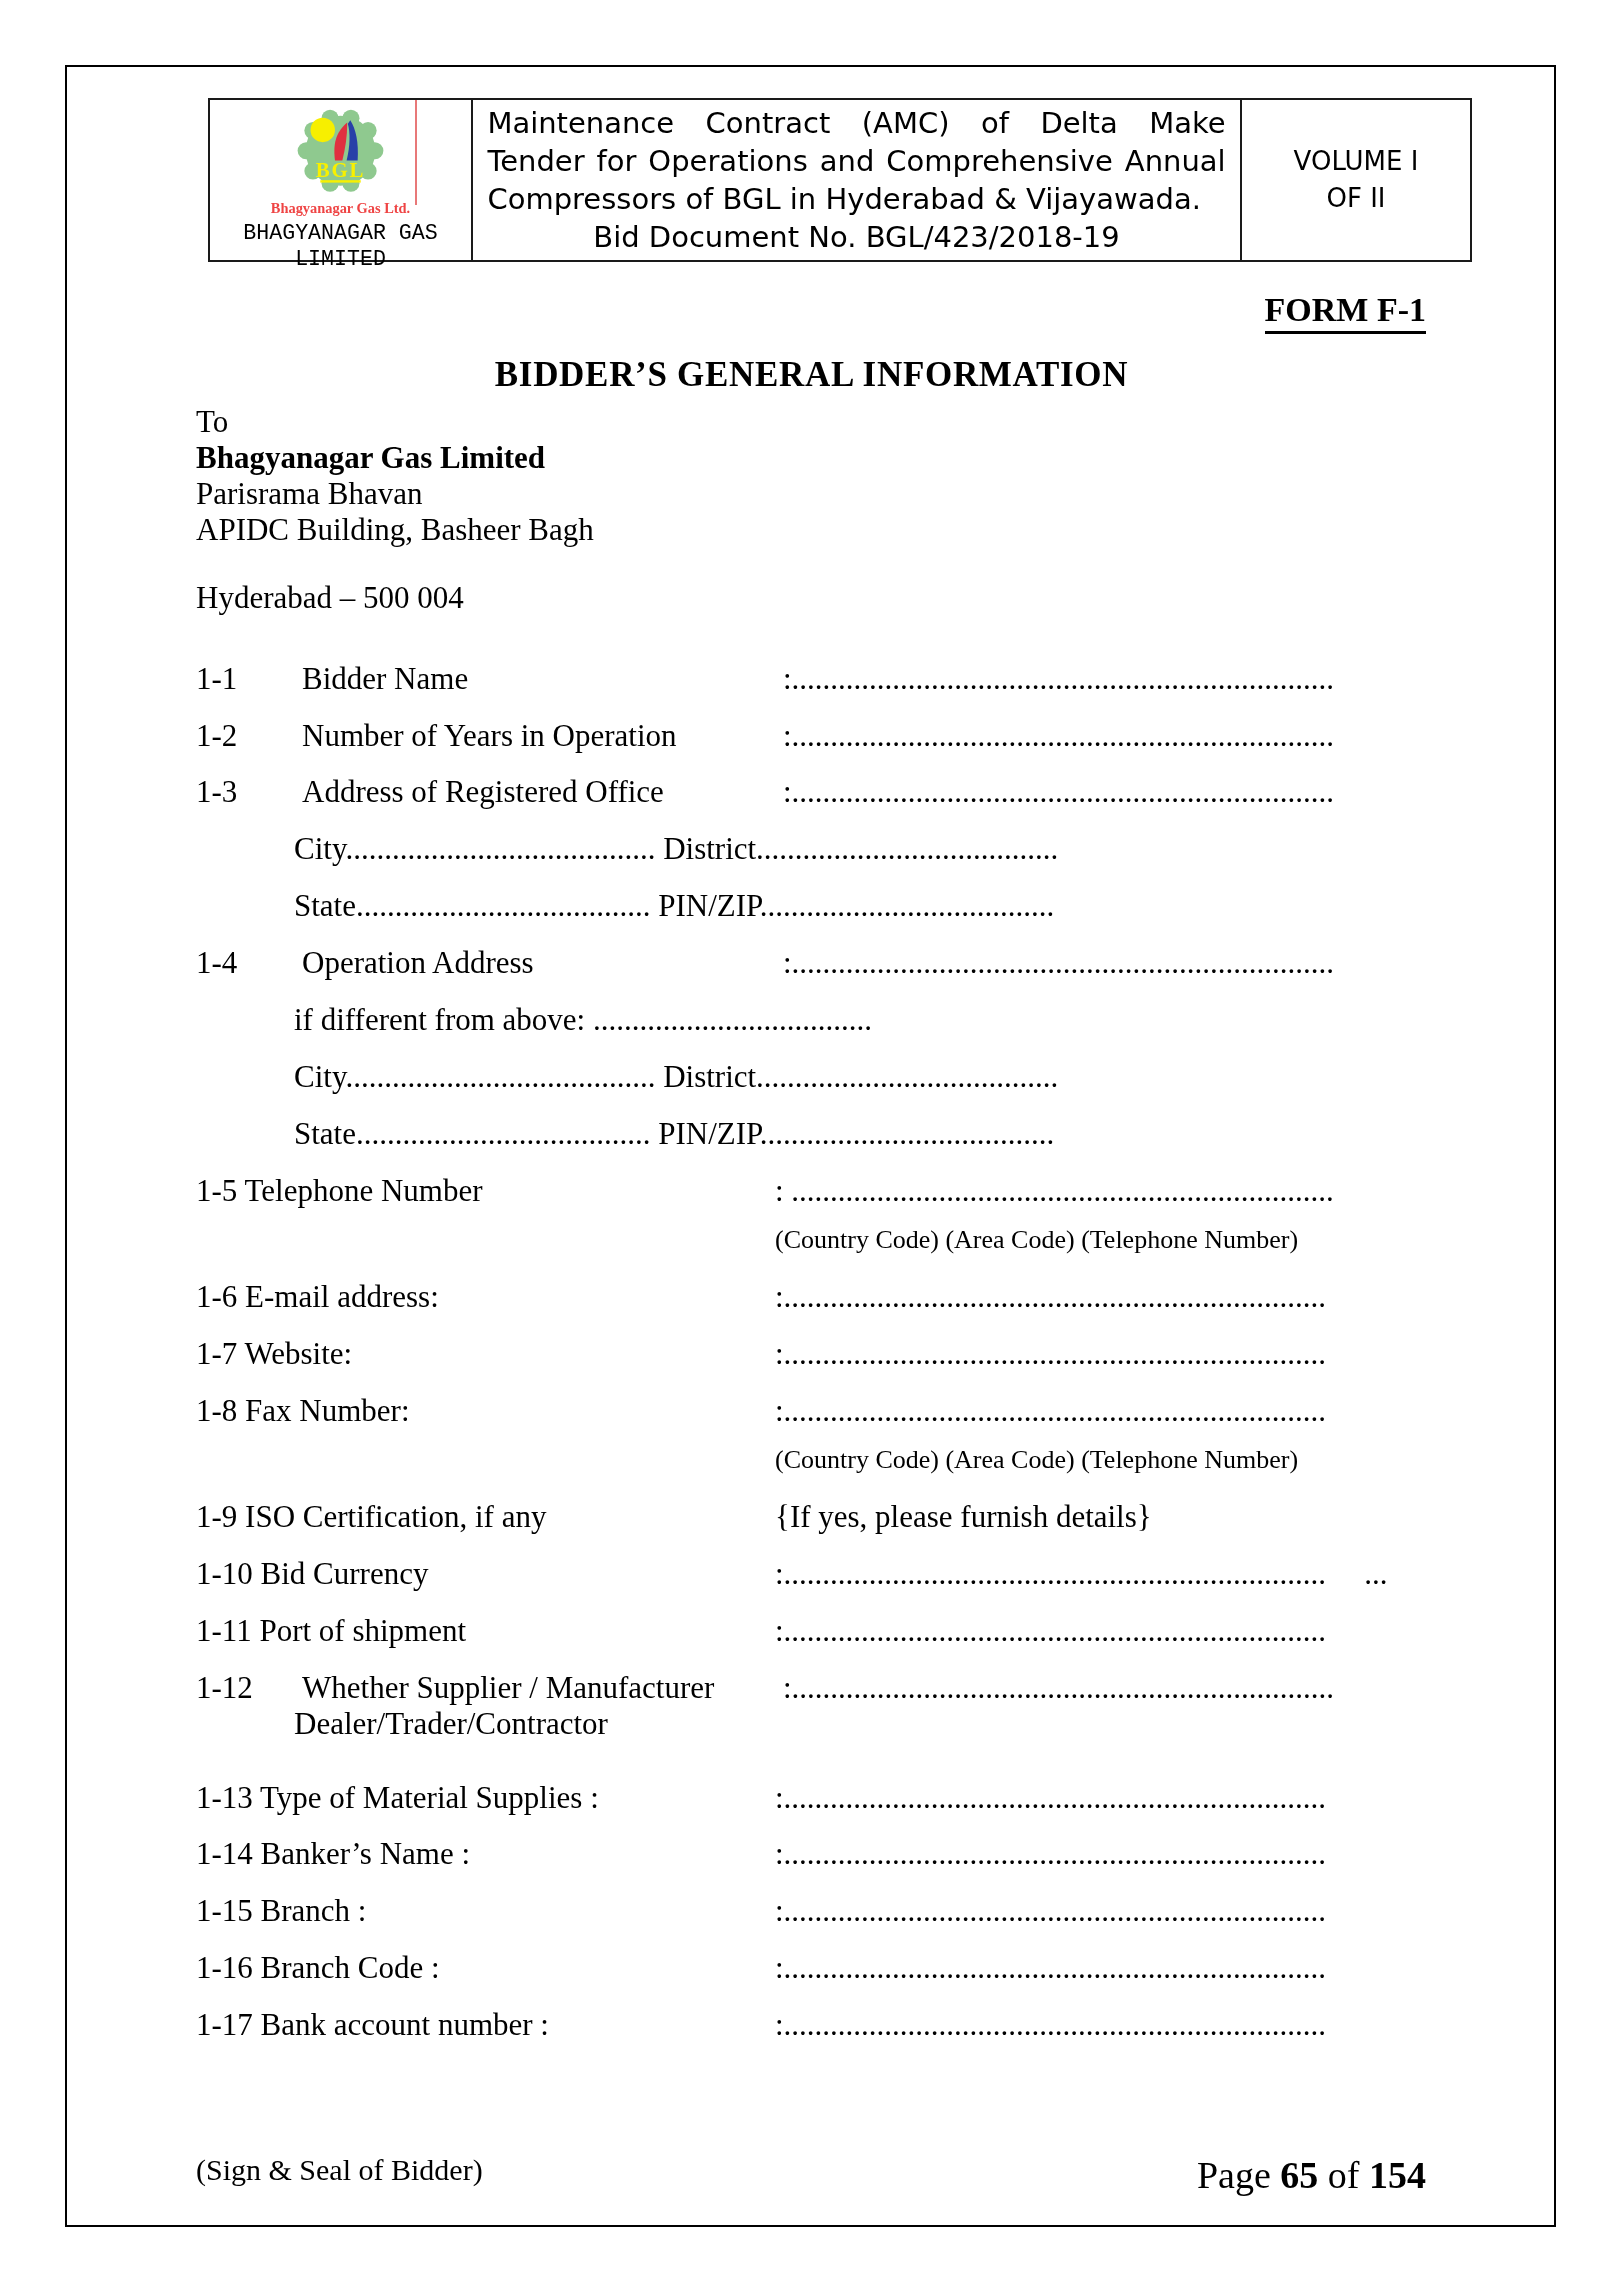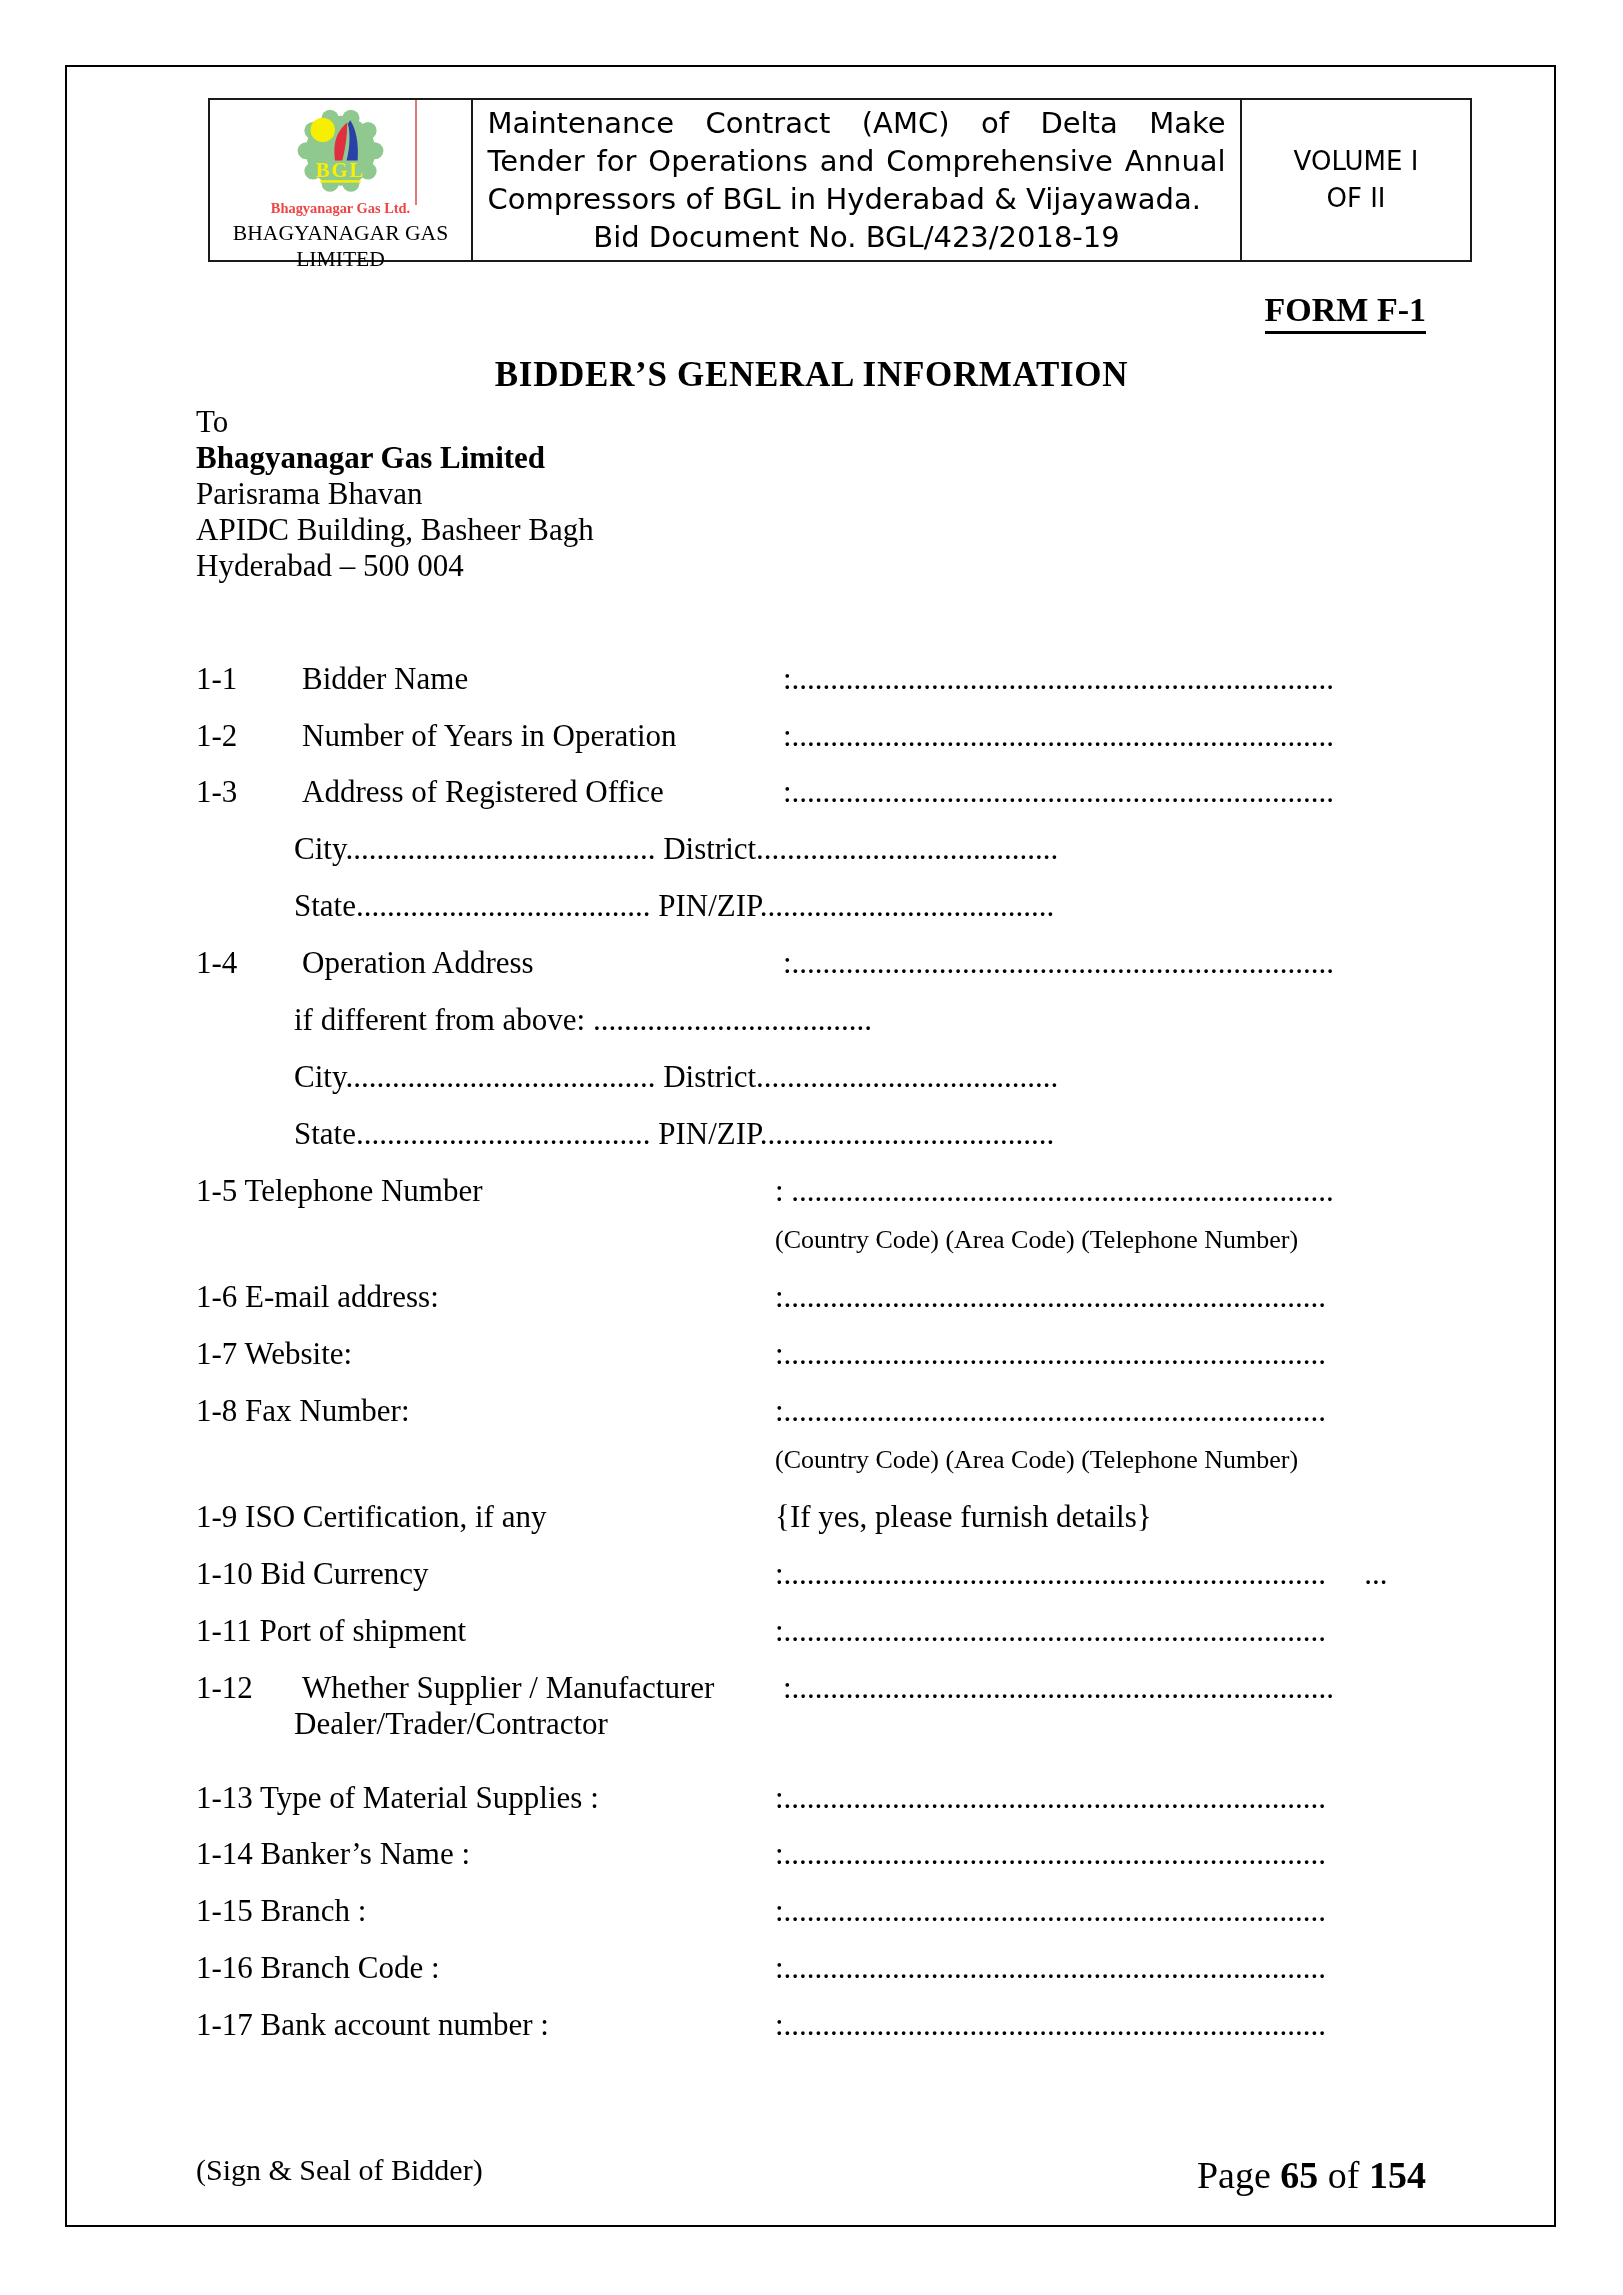--- a/index.html
+++ b/index.html
@@ -15,21 +15,21 @@
   .cell-title{flex:1;border-right:2px solid #1a1a1a;padding:3.9px 14.4px 0 14.4px;
         font-family:"DejaVu Sans", sans-serif;font-size:29px;line-height:38px;}
   .cell-volume{width:228px;display:flex;flex-direction:column;justify-content:center;
         align-items:center;font-family:"DejaVu Sans", sans-serif;font-size:26px;line-height:37px;}
   .tl{width:100%;}
   .tl.just{text-align:justify;text-align-last:justify;}
   .tl.center{text-align:center;}
   .logo-art{margin:2.6px auto 0 auto;display:block;}
   .logo-subtitle{font-family:"Liberation Serif", serif;font-weight:bold;color:#ef4444;
         font-size:14.4px;line-height:15.7px;}
-  .company-name{font-family:Liberation Serif, serif;font-size:21.6px;line-height:26px;
+  .company-name{font-family:Liberation Mono, monospace;font-size:21.6px;line-height:26px;
         color:#000;margin-top:3.9px;}
   .red-line{position:absolute;left:205px;top:0;width:2px;height:105px;background:#e87878;}
   
   .form-tag{position:absolute;top:291px;right:197px;font-size:34px;font-weight:bold;
         border-bottom:3.9px solid #000;padding-bottom:2px;}
   .doc-heading{position:absolute;top:355px;left:0;width:1623px;text-align:center;
         font-size:35px;font-weight:bold;letter-spacing:0.7px;}
   
   .addr-line{position:absolute;left:196px;font-size:31px;white-space:nowrap;}
   
@@ -92,21 +92,21 @@
     </div>
   </div>
 
   <div class="form-tag">FORM F-1</div>
   <div class="doc-heading">BIDDER’S GENERAL INFORMATION</div>
 
   <div class="addr-line" style="top:404px">To</div>
   <div class="addr-line b" style="top:440px">Bhagyanagar Gas Limited</div>
   <div class="addr-line" style="top:476px">Parisrama Bhavan</div>
   <div class="addr-line" style="top:512px">APIDC Building, Basheer Bagh</div>
-  <div class="addr-line" style="top:548px">Hyderabad – 500 004</div>
+  <div class="addr-line" style="top:580px">Hyderabad – 500 004</div>
 
   <div class="row" style="top:660px">
     <span class="num">1-1</span><span class="lbl">Bidder Name</span><span class="leader">:......................................................................</span>
   </div>
   <div class="row" style="top:717px">
     <span class="num">1-2</span><span class="lbl">Number of Years in Operation</span><span class="leader">:......................................................................</span>
   </div>
   <div class="row" style="top:773px">
     <span class="num">1-3</span><span class="lbl">Address of Registered Office</span><span class="leader">:......................................................................</span>
   </div>

